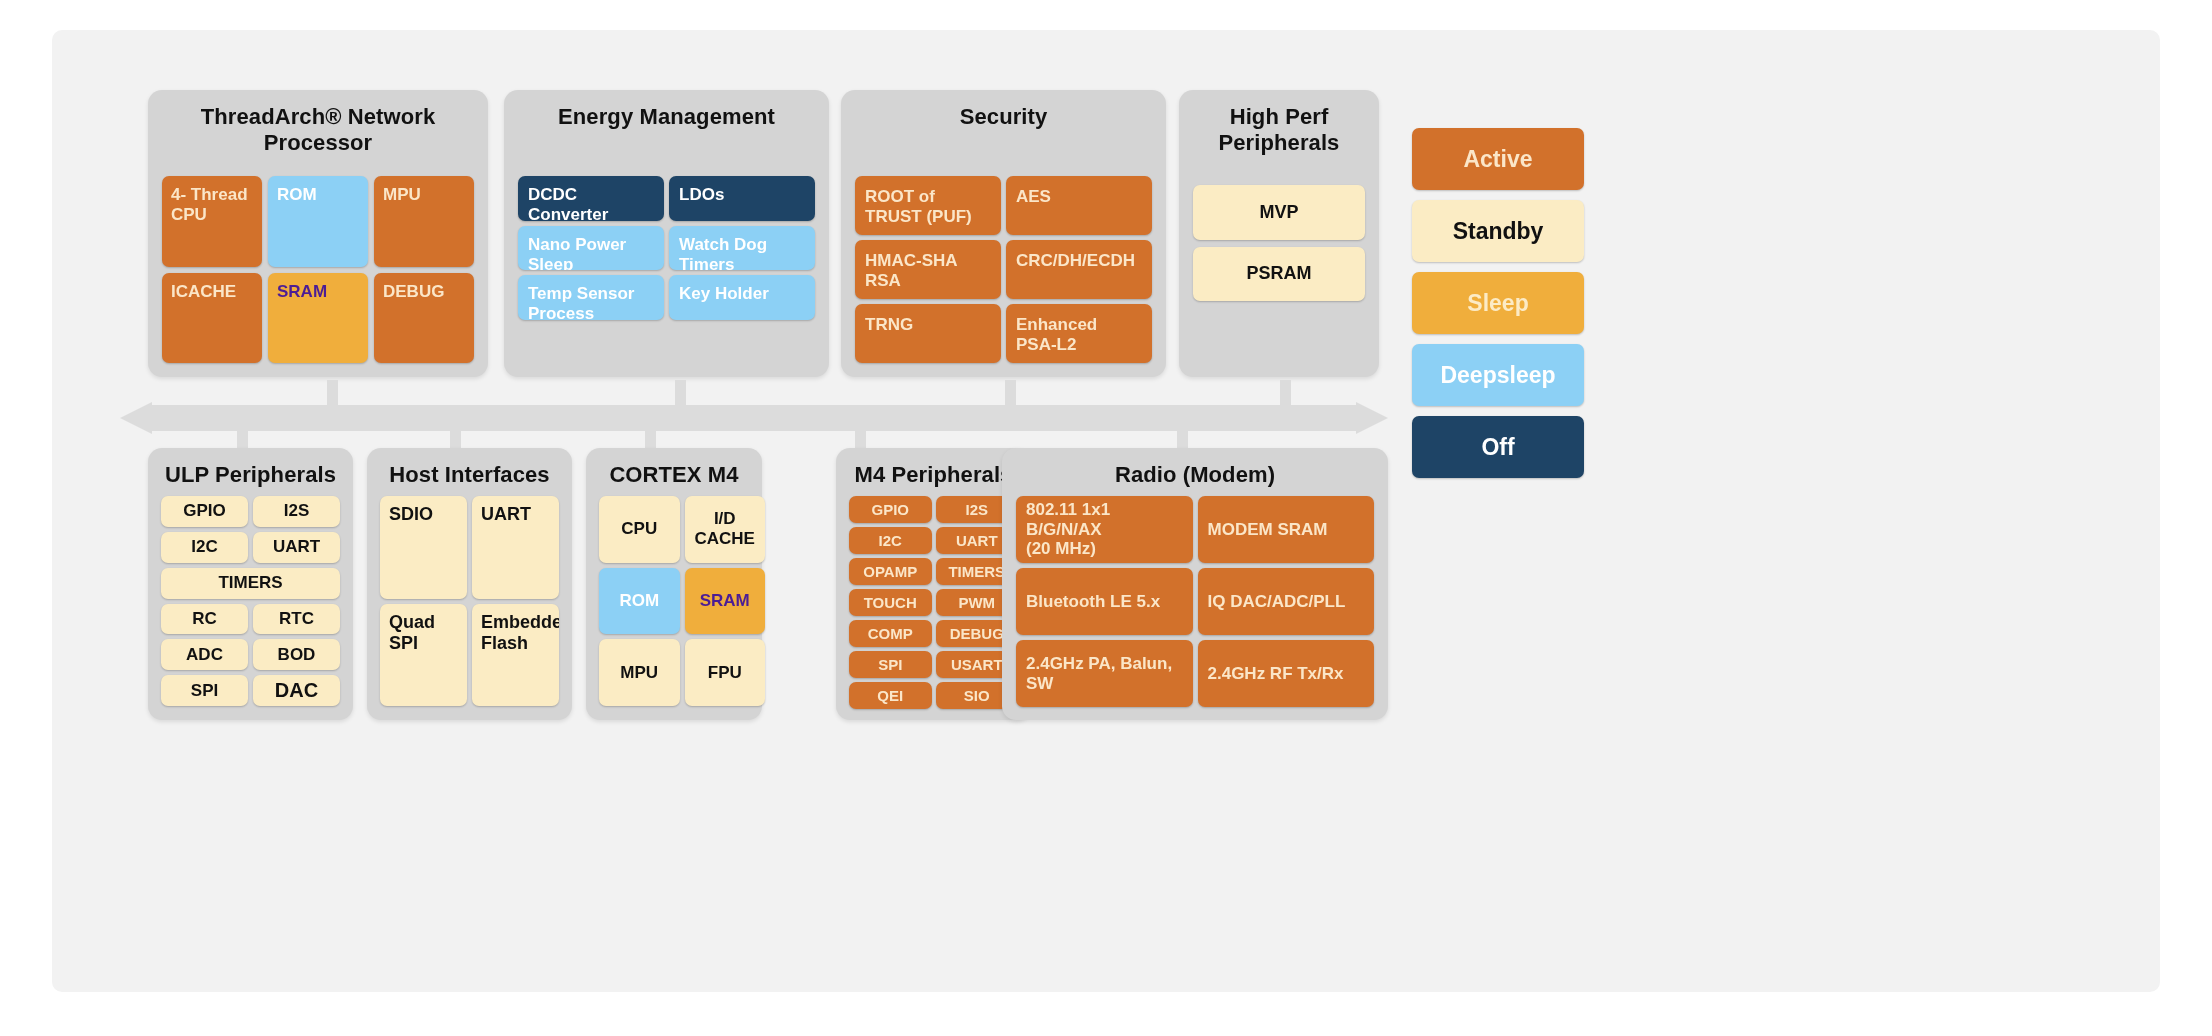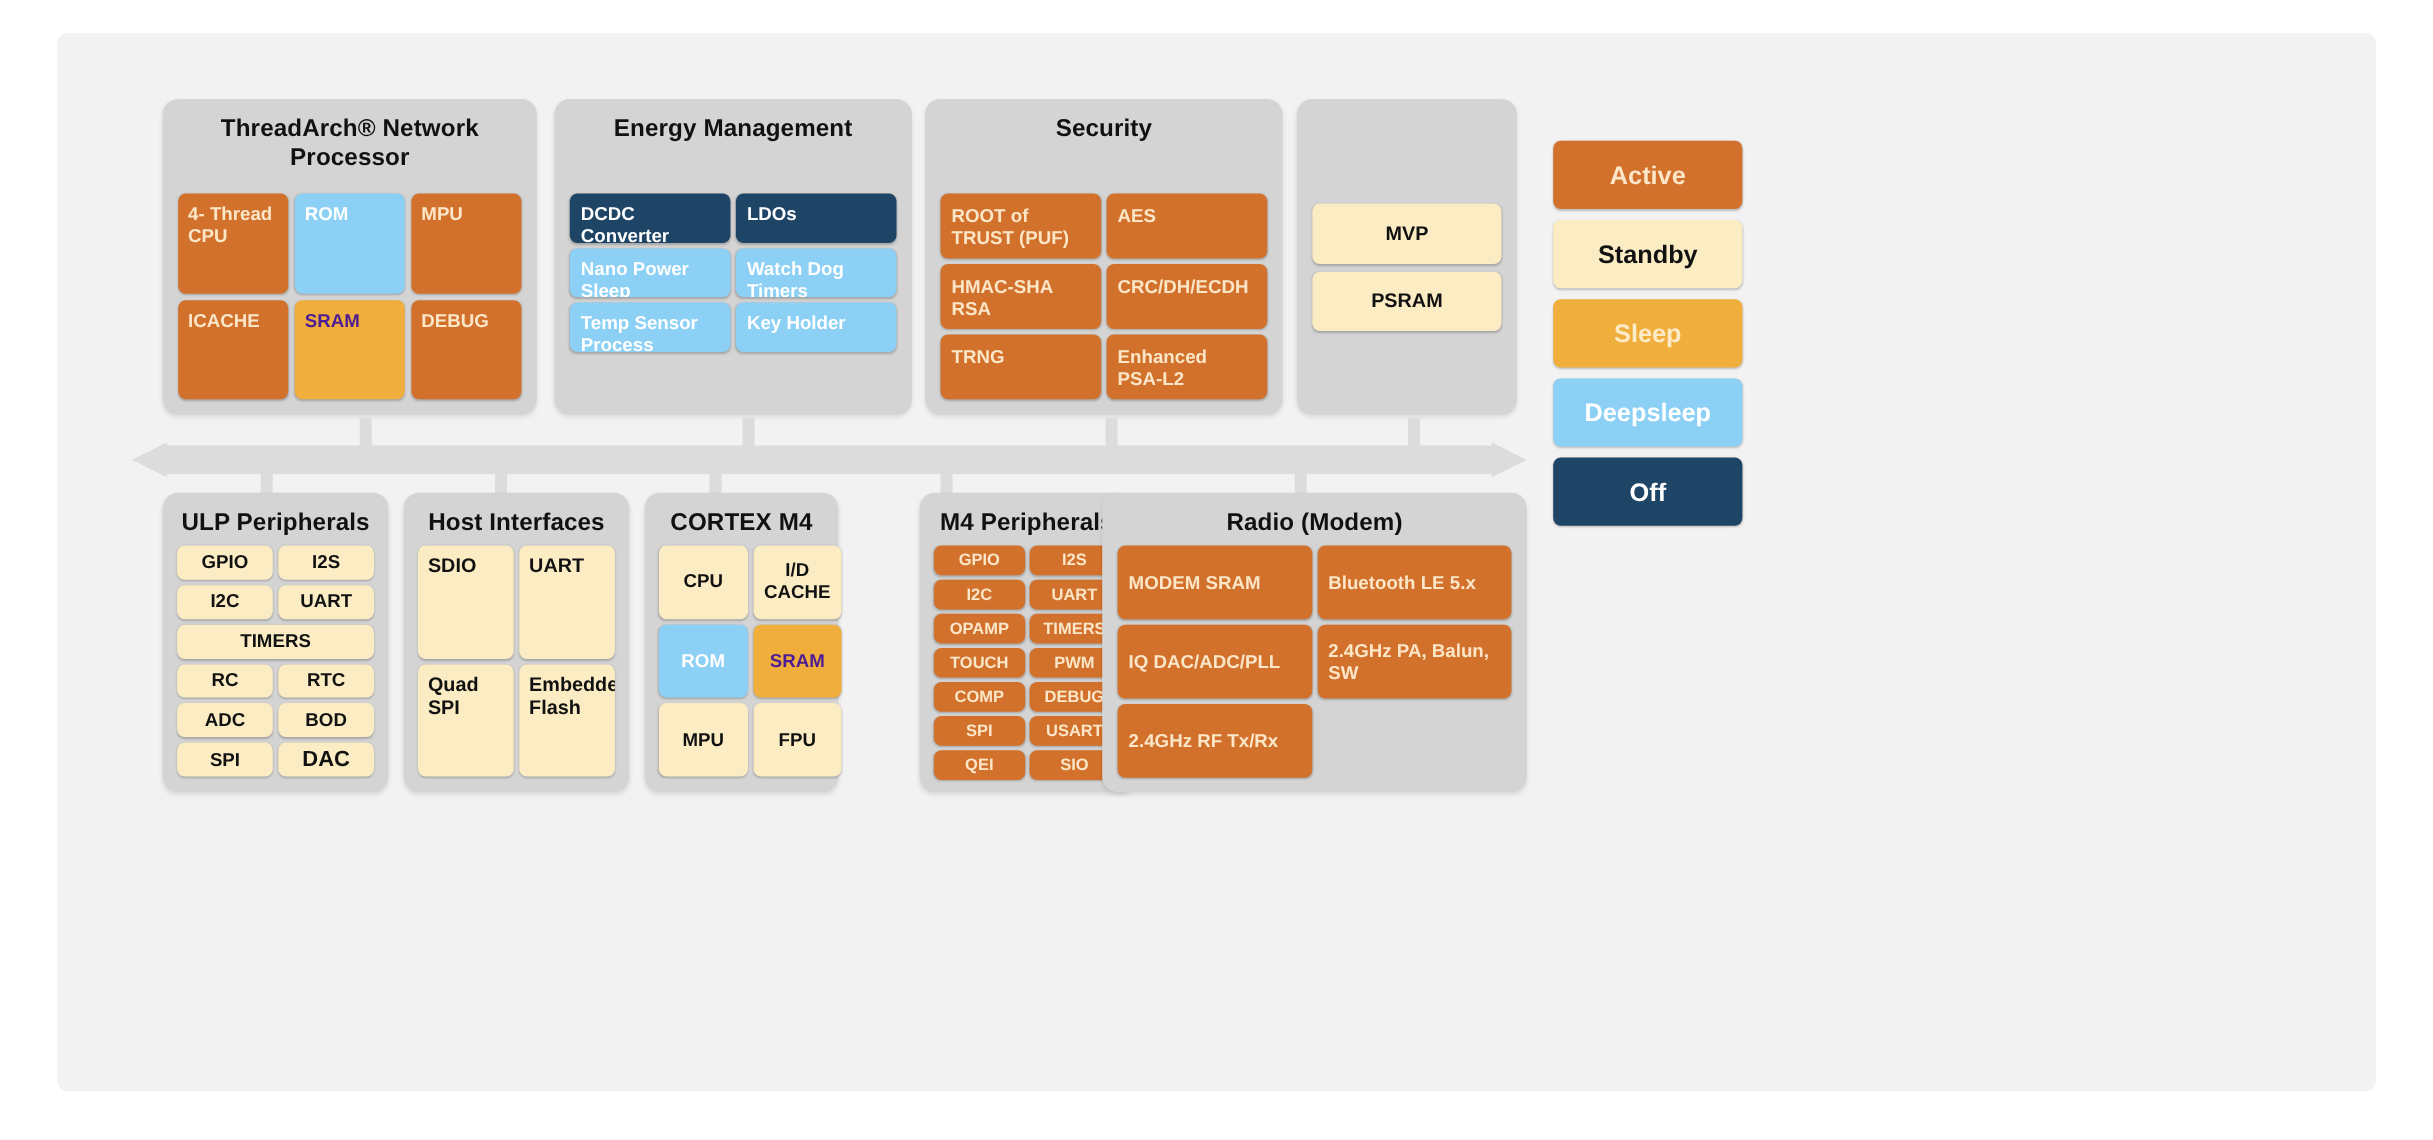--- a/index.html
+++ b/index.html
@@ -123,20 +123,21 @@
         <div class="blk c-active a-tl" style="font-size: 17px; padding: 11px 0px 0px 10px;">
           <span>TRNG</span>
         </div>
         <div class="blk c-active a-tl" style="font-size: 17px; padding: 11px 0px 0px 10px;">
           <span>Enhanced<br>PSA-L2</span>
         </div>
       </div>
   </div>
 
   <div class="group" style="left:1127px;top:60px;width:200px;height:287px;">
+    <div class="group-title">High Perf Peripherals</div>
     <div class="grid" style="left:14px;top:95px;width:172px;height:178px;grid-template-columns:1fr;grid-template-rows:repeat(3,1fr);gap:7px;">
         <div class="blk c-standby a-center" style="font-size: 18px;">
           <span>MVP</span>
         </div>
         <div class="blk c-standby a-center" style="font-size: 18px;">
           <span>PSRAM</span>
         </div>
       </div>
   </div>
 
@@ -302,20 +303,23 @@
         <div class="blk c-active a-center" style="font-size: 15px;">
           <span>SIO</span>
         </div>
       </div>
   </div>
 
   <div class="group" style="left:950px;top:418px;width:386px;height:272px;">
     <div class="group-title">Radio (Modem)</div>
     <div class="grid" style="left:14px;top:48px;width:358px;height:211px;grid-template-columns:repeat(2,1fr);grid-template-rows:repeat(3,1fr);gap:5px;">
         <div class="blk c-active a-ml" style="font-size: 17px; padding: 0px 0px 0px 10px;">
+          <span>802.11 1x1<br>B/G/N/AX<br>(20 MHz)</span>
+        </div>
+        <div class="blk c-active a-ml" style="font-size: 17px; padding: 0px 0px 0px 10px;">
           <span>MODEM SRAM</span>
         </div>
         <div class="blk c-active a-ml" style="font-size: 17px; padding: 0px 0px 0px 10px;">
           <span>Bluetooth LE 5.x</span>
         </div>
         <div class="blk c-active a-ml" style="font-size: 17px; padding: 0px 0px 0px 10px;">
           <span>IQ DAC/ADC/PLL</span>
         </div>
         <div class="blk c-active a-ml" style="font-size: 17px; padding: 0px 0px 0px 10px;">
           <span>2.4GHz PA, Balun,<br>SW</span>

